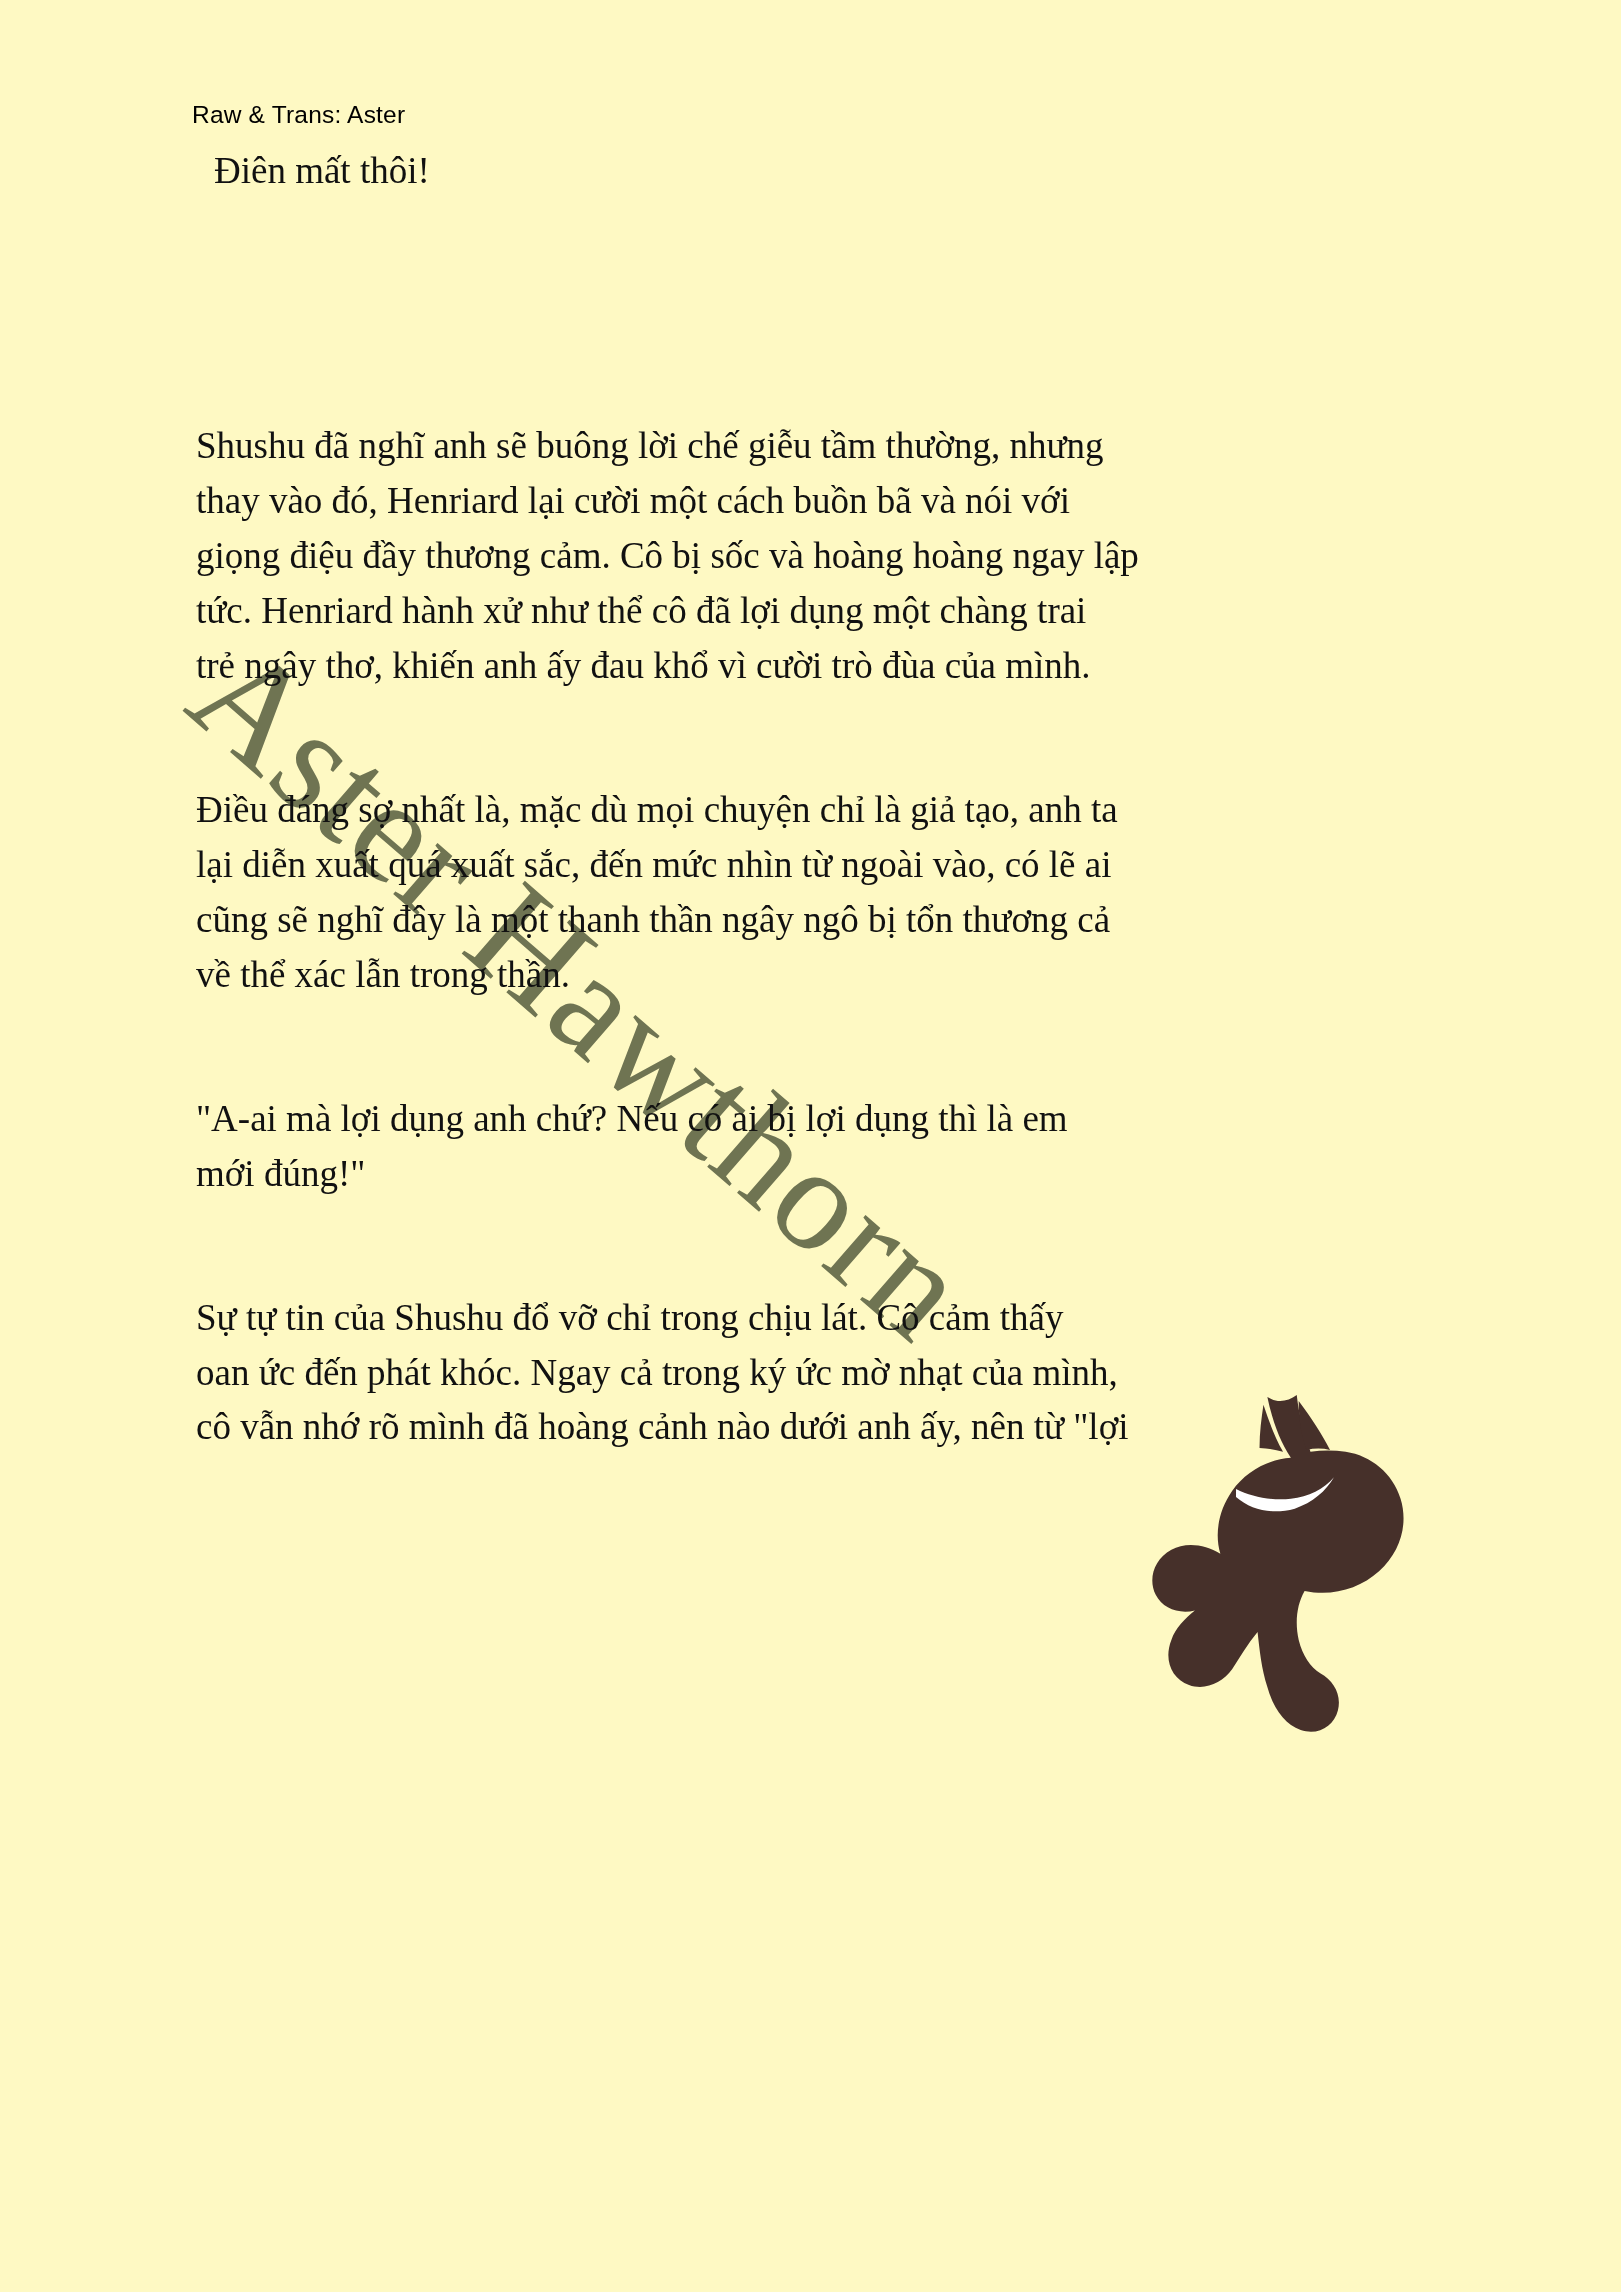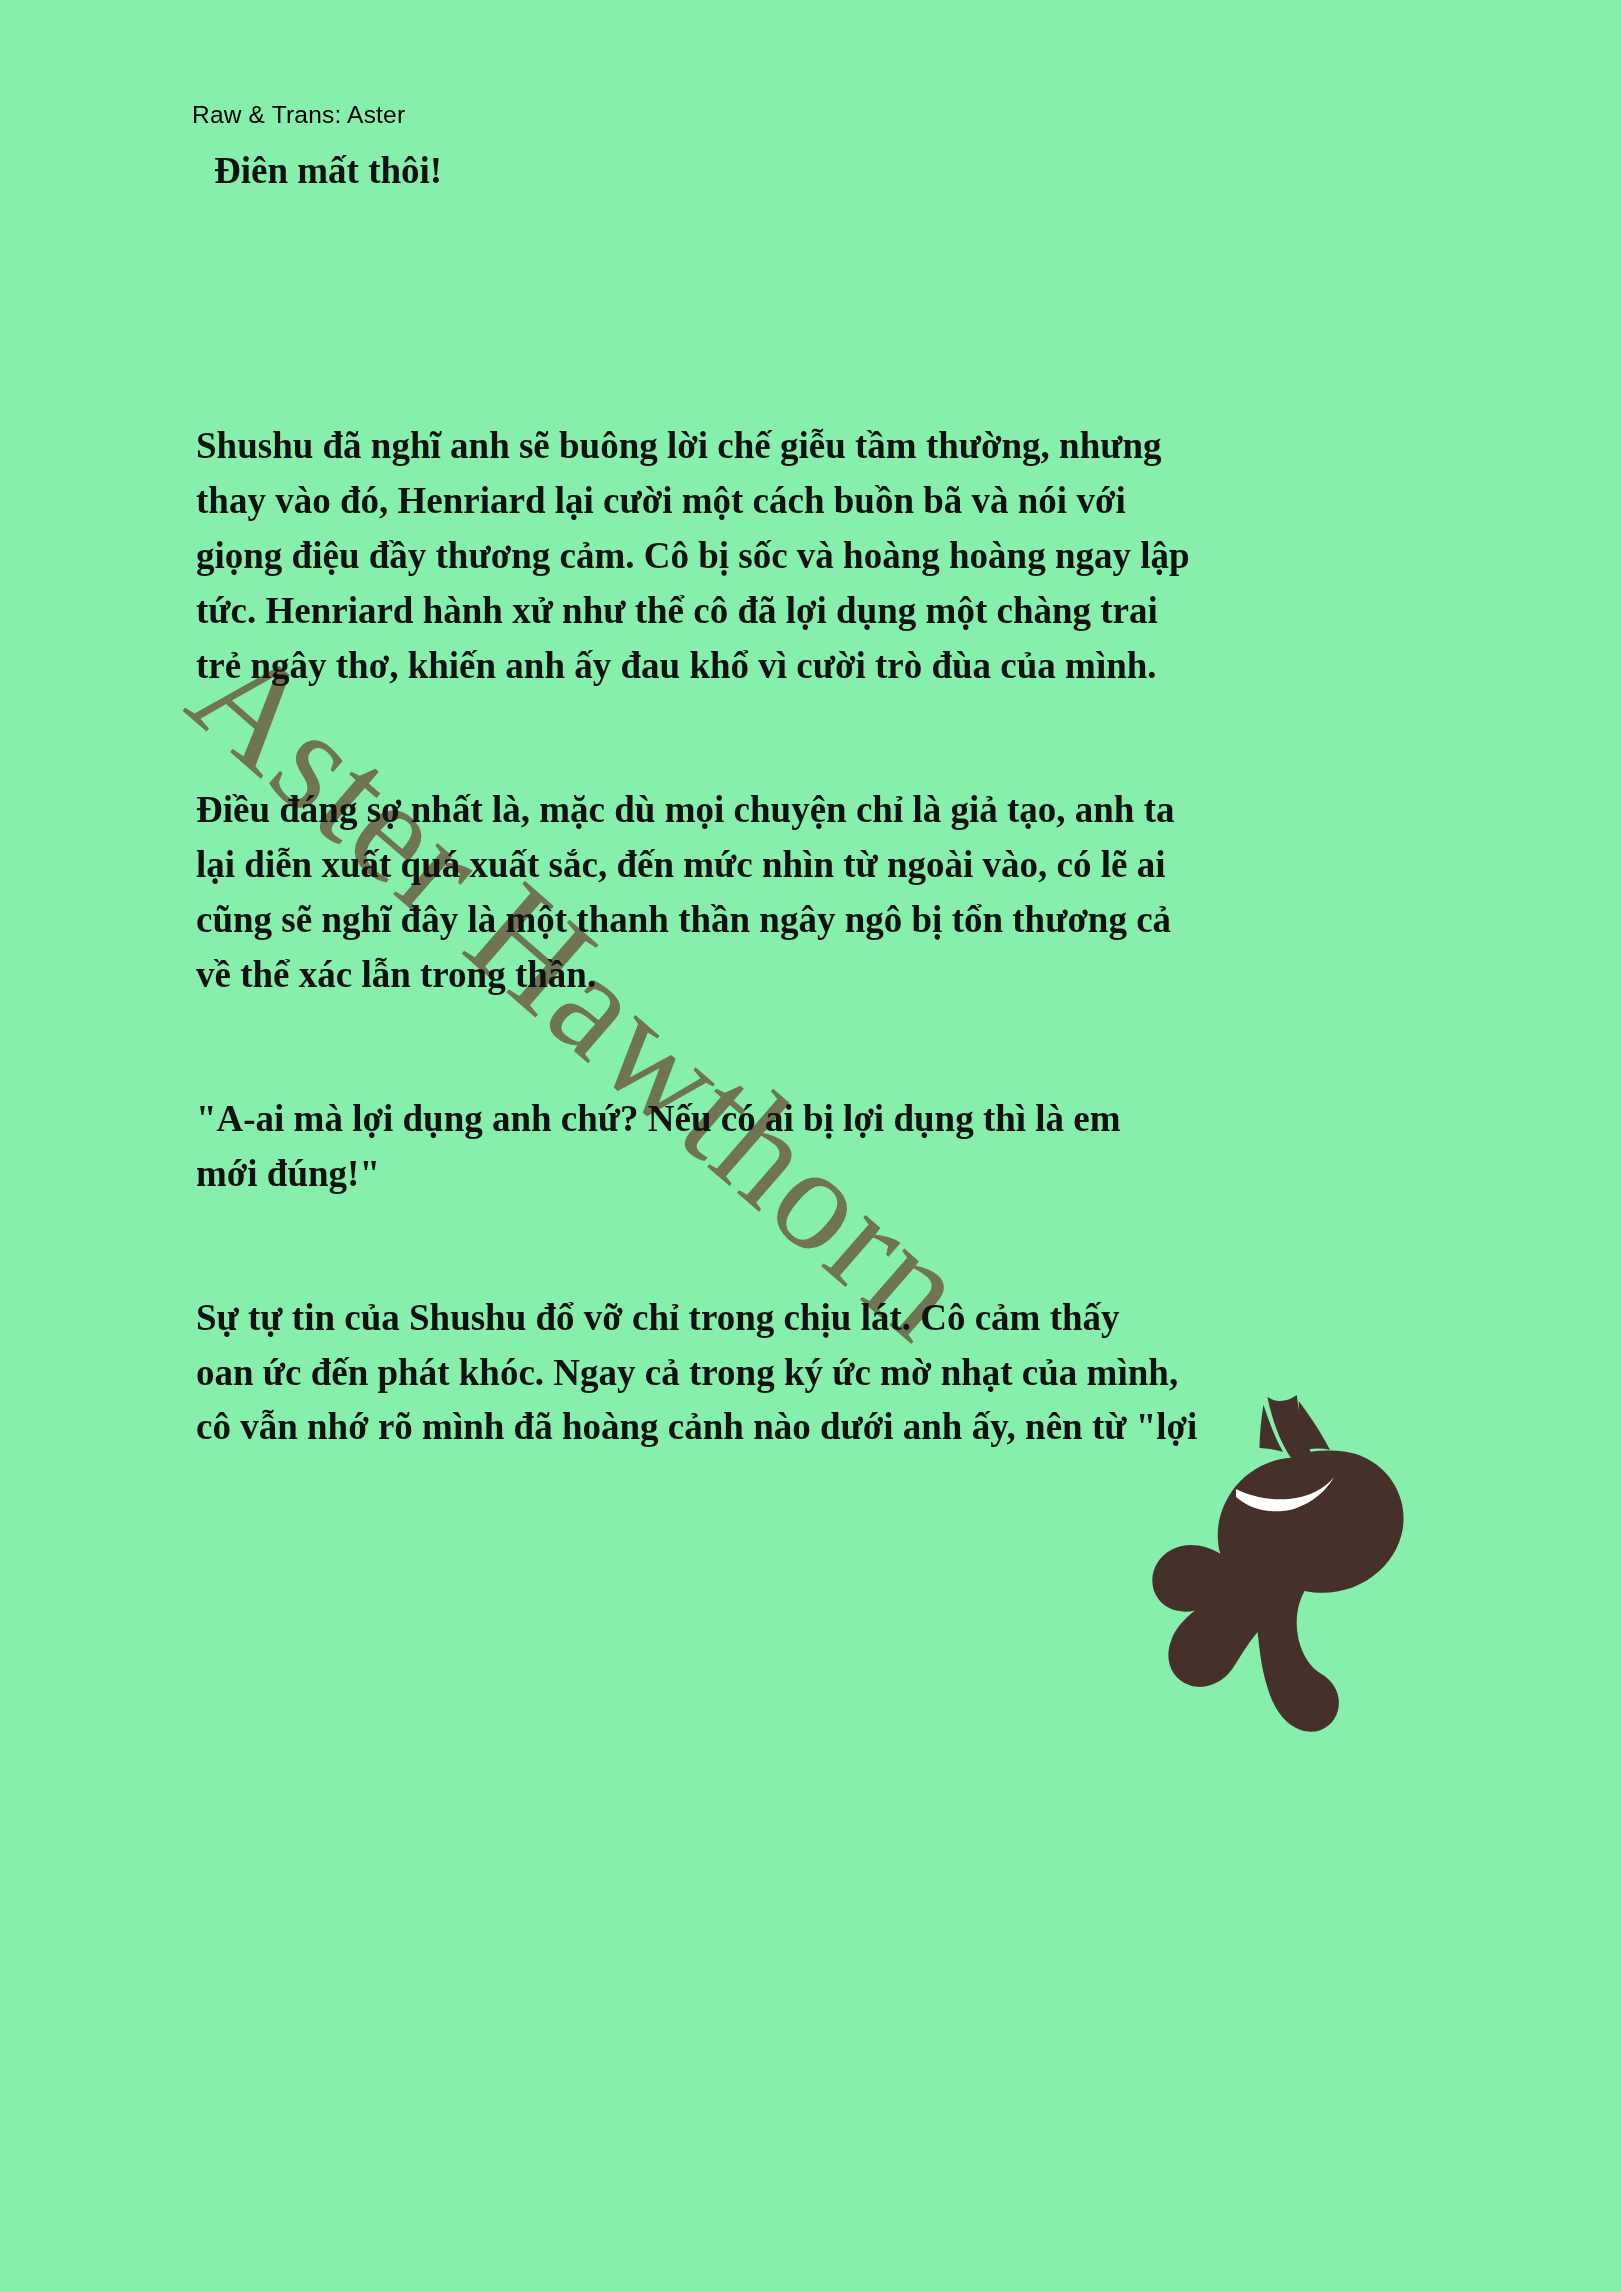--- a/index.html
+++ b/index.html
@@ -7,21 +7,21 @@
     padding: 0;
     background: #ffffff;
   }
   body {
     font-family: "Liberation Serif", "DejaVu Serif", serif;
   }
   .page {
     position: relative;
     width: 1621px;
     height: 2293px;
-    background: #86efac;
+    background: #fef9c3;
     overflow: hidden;
   }
 
   
   .header {
     position: absolute;
     left: 192px;
     top: 101px;
     font-family: "Liberation Sans", "DejaVu Sans", sans-serif;
     font-size: 24.5px;
@@ -73,21 +73,20 @@
     width: 1621px;
     z-index: 3;
   }
   .line {
     position: absolute;
     font-family: "Liberation Serif", "DejaVu Serif", serif;
     font-size: 37px;
     line-height: 1;
     color: #111111;
     white-space: nowrap;
-    font-weight: bold;
   }
   .line.title {
     left: 214px;
   }
   .line.body {
     left: 196px;
   }
 </style>
 </head>
 <body>

